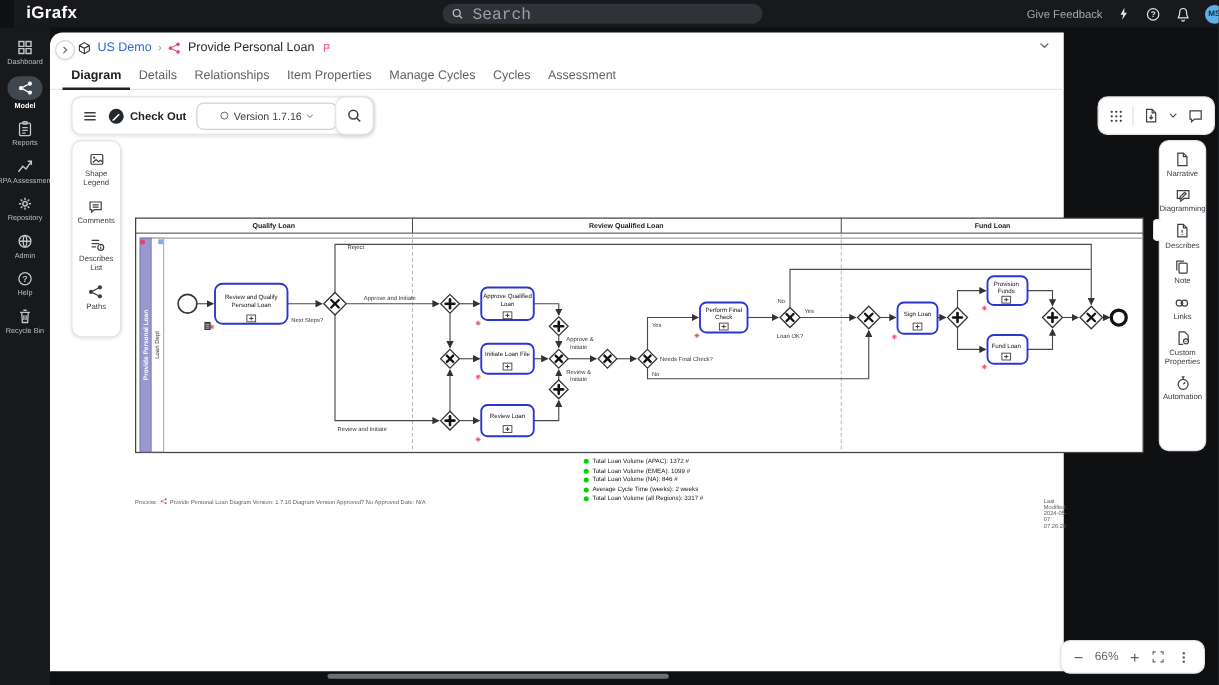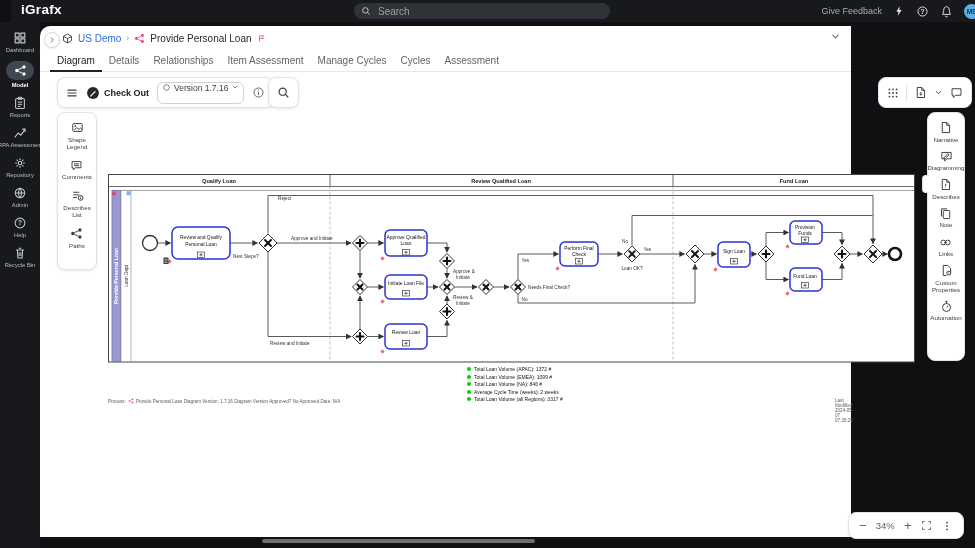--- a/index.html
+++ b/index.html
@@ -2,22 +2,22 @@
 <html><head>
 <meta charset="utf-8">
 <style>
   html,body{margin:0;padding:0;background:#0e1012;width:975px;height:548px;overflow:hidden;
     font-family:"Liberation Sans",sans-serif;-webkit-font-smoothing:antialiased;position:relative}
   
   #topbar{position:absolute;left:11px;top:0;width:975px;height:22px;background:#17191c}
   #logo{position:absolute;left:10px;top:2px;font-size:13.5px;font-weight:bold;color:#fff;letter-spacing:.3px}
   #searchbox{position:absolute;left:343px;top:3px;width:256px;height:16px;background:#2f3338;border-radius:8px;
     display:flex;align-items:center;color:#c7cbcf}
-  #searchbox input{background:transparent;border:none;outline:none;color:#cfd3d7;font-size:10px;margin-left:5px;width:200px;
-    font-family:Liberation Sans, sans-serif}
+  #searchbox input{background:transparent;border:none;outline:none;color:#cfd3d7;font-size:13px;margin-left:5px;width:200px;
+    font-family:Liberation Mono, monospace}
   #searchbox input::placeholder{color:#9aa0a6}
   #searchbox .ic{margin-left:7px}
   #top-right{position:absolute;right:7px;top:0;height:22px;display:flex;align-items:center;gap:11px;color:#dfe1e4}
   #give-feedback{font-size:9px;color:#a6abaf}
   #avatar{width:15px;height:15px;border-radius:50%;background:#5bb0e8;color:#10314a;font-size:6.5px;font-weight:bold;
     display:flex;align-items:center;justify-content:center}
   
   #sidebar{position:absolute;left:0;top:22px;width:40px;height:526px;background:#17191c;display:flex;flex-direction:column;
     align-items:center;padding-top:9px;box-sizing:border-box}
   .nav-item{display:flex;flex-direction:column;align-items:center;margin-bottom:8px;color:#c3c7cb;cursor:pointer}
@@ -30,28 +30,28 @@
   #collapse-btn{position:absolute;left:4px;top:6px;width:14px;height:14px;border:1px solid #d8d8d8;border-radius:50%;
     background:#fff;display:flex;align-items:center;justify-content:center;color:#5f6368;box-shadow:0 1px 2px rgba(0,0,0,.08)}
   #breadcrumb{position:absolute;left:22px;top:4px;height:16px;display:flex;align-items:center;gap:5px;font-size:10px}
   #breadcrumb .org{color:#2b6cde}
   #breadcrumb .sep{color:#9aa0a6;font-size:9px}
   #breadcrumb .item{color:#27292b}
   #crumb-caret{position:absolute;right:10px;top:5px;color:#6b7075}
   
   #tabs{position:absolute;left:0;top:24px;width:100%;height:22px;border-bottom:1px solid #e7e7e9;display:flex;padding-left:10px;box-sizing:border-box}
   .tab{font-size:10px;color:#5f6368;padding:0 7px;line-height:21px;height:22px;box-sizing:border-box;cursor:pointer;white-space:nowrap}
-  .tab.active{color:#202124;font-weight:normal;border-bottom:2px solid #202124}
+  .tab.active{color:#202124;font-weight:bold;border-bottom:2px solid #202124}
   
   .card{background:#fff;border:1px solid #e3e3e6;border-radius:8px;box-shadow:0 1px 3px rgba(60,64,67,.12);
     display:flex;align-items:center}
   #tb-left{position:absolute;left:17px;top:51px;height:29px;padding:0 8px}
   #tb-left .co-circle{width:14px;height:14px;margin-left:8px;color:#23282c}
   #tb-left .co-label{font-size:9px;font-weight:bold;color:#202124;margin-left:4px}
-  #version-pill{display:flex;border:1px solid #cfd1d4;border-radius:6px;height:20px;padding:0 4px;margin-left:8px;gap:3px;color:#5f6368}
+  #version-pill{display:flex;align-items:center;border:1px solid #cfd1d4;border-radius:6px;height:20px;padding:0 17px;margin-left:8px;gap:3px;color:#5f6368}
   #version-pill .v-text{font-size:8.5px;color:#3c4043;white-space:nowrap}
   #tb-info{margin-left:8px;color:#5f6368}
   #tb-search{position:absolute;left:228px;top:51px;width:29px;height:29px;justify-content:center;color:#3c4043}
   #tb-right{position:absolute;left:838px;top:51px;height:29px;padding:0 8px;gap:7px;color:#3c4043}
   .vdiv{width:1px;height:16px;background:#e3e3e6}
   
   .toolpanel{position:absolute;background:#fff;border:1px solid #e3e3e6;border-radius:8px;box-shadow:0 1px 3px rgba(60,64,67,.12);
     display:flex;flex-direction:column;align-items:center;box-sizing:border-box}
   #lpanel{left:17px;top:86px;width:40px;height:158px;padding-top:8px;gap:9px}
   #rpanel{left:887px;top:86px;width:38px;height:249px;padding-top:8px;gap:7px}
@@ -430,21 +430,21 @@
   <div id="crumb-caret">
     <svg class="ic i11" viewBox="0 0 16 16">
         <use href="#i-chevdown"></use>
       </svg>
   </div>
 
   <div id="tabs">
     <div class="tab active">Diagram</div>
     <div class="tab">Details</div>
     <div class="tab">Relationships</div>
-    <div class="tab">Item Assessment</div>
+    <div class="tab">Item Properties</div>
     <div class="tab">Manage Cycles</div>
     <div class="tab">Cycles</div>
     <div class="tab">Assessment</div>
   </div>
 
   <div id="tb-left" class="card">
     <svg class="ic i12" viewBox="0 0 16 16" style="color:#3c4043">
         <use href="#i-menu"></use>
       </svg>
     <svg class="ic i14 co-circle" viewBox="0 0 16 16">
@@ -845,21 +845,21 @@
     <span>Process:</span>
     <svg class="ic" style="width:6px;height:6px;color:#e5446d" viewBox="0 0 16 16">
         <use href="#i-share"></use>
       </svg>
     <span>Provide Personal Loan   Diagram Version: 1.7.16   Diagram Version Approved? No   Approved Date: N/A</span>
   </div>
   <div id="foot-right">Last Modified: 2024-05-07 07:26:29</div>
 
   <div id="zoomcard" class="card">
     <span class="zbtn">−</span>
-    <span id="zoom-level">34%</span>
+    <span id="zoom-level">66%</span>
     <span class="zbtn">+</span>
     <svg class="ic i11" viewBox="0 0 16 16">
         <use href="#i-fullscreen"></use>
       </svg>
     <svg class="ic i12" viewBox="0 0 16 16">
         <use href="#i-dots3v"></use>
       </svg>
   </div>
 </div>
 

